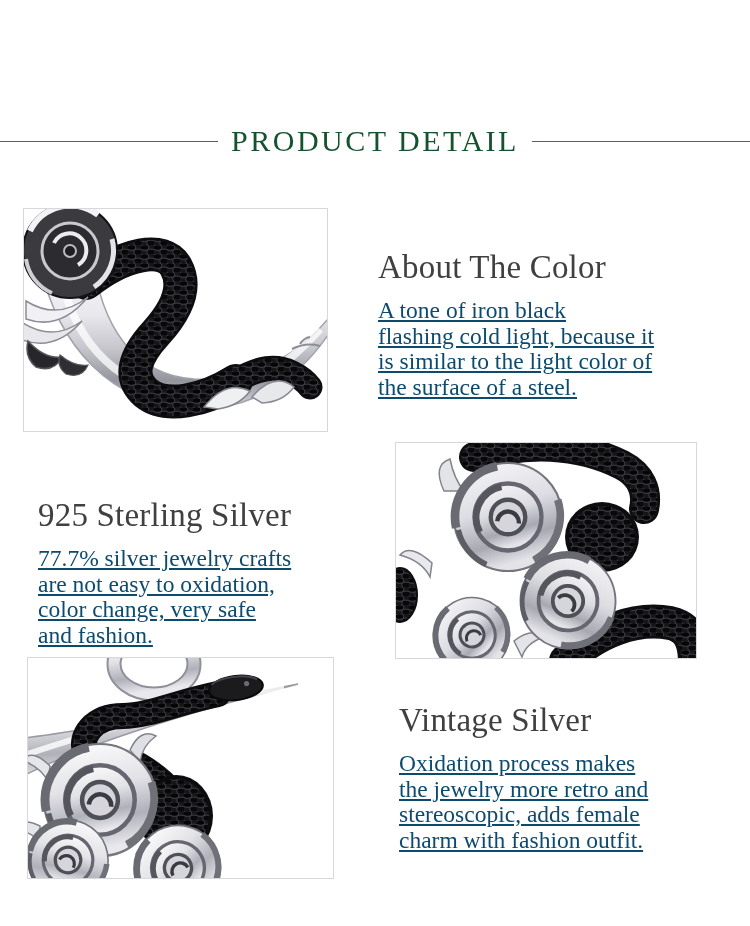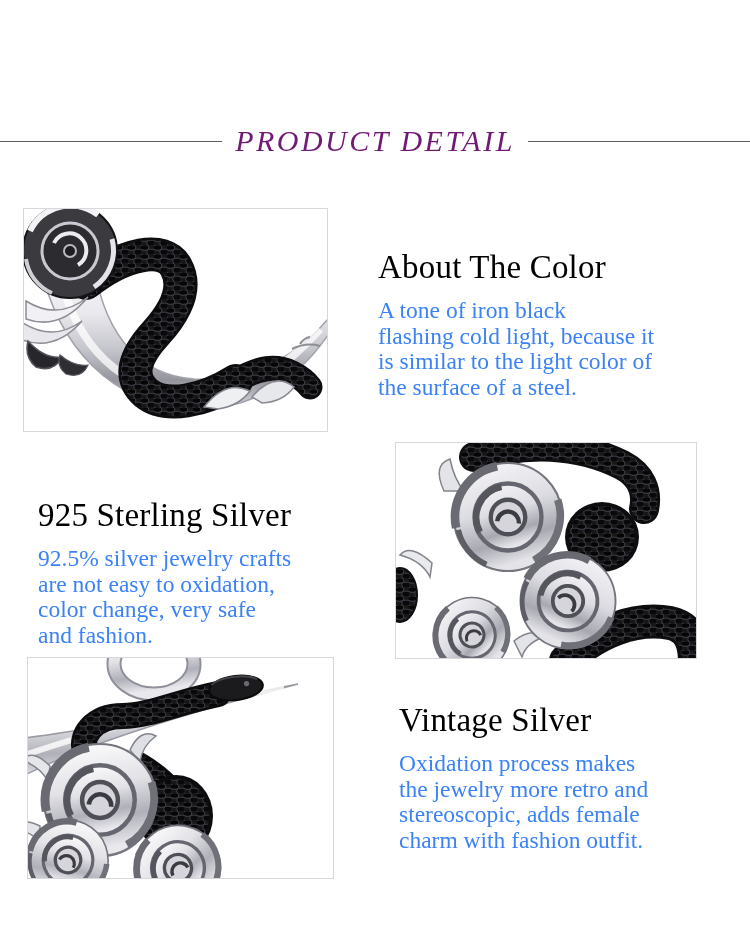--- a/index.html
+++ b/index.html
@@ -12,31 +12,31 @@
     overflow:hidden;
   }
   
   .detail-header{
     position:absolute;left:0;right:0;top:124px;
     display:flex;align-items:center;gap:13px;
   }
   .detail-header .rule{flex:1;height:1px;background:#5d5d66;}
   .detail-header h1{
     margin:0;font-size:30px;font-weight:400;
-    letter-spacing:2.5px;color:#701a75;white-space:nowrap;font-style:italic;
+    letter-spacing:2.5px;color:#14532d;white-space:nowrap;
   }
   
   .txt{position:absolute;width:360px;}
   .txt h2{
     margin:0;font-size:33px;line-height:38px;font-weight:500;
-    color:#000000;letter-spacing:0.2px;
+    color:#404040;letter-spacing:0.2px;
   }
   .txt p{
     margin:12px 0 0;font-size:23.5px;line-height:25.5px;
-    color:#3b82f6;white-space:pre-line;
+    color:#0c4a6e;white-space:pre-line;text-decoration:underline;
   }
   .sec-about{left:378px;top:248px;}
   .sec-sterling{left:38px;top:496px;}
   .sec-vintage{left:399px;top:701px;}
   
   figure.photo{
     position:absolute;margin:0;background:#fff;
     border:1px solid #d8d8dc;box-sizing:border-box;
   }
   figure.photo svg{display:block;width:100%;height:100%;}
@@ -107,21 +107,21 @@
   <section class="txt sec-about">
     <h2>About The Color</h2>
     <p>A tone of iron black
 flashing cold light, because it
 is similar to the light color of
 the surface of a steel.</p>
   </section>
 
   <section class="txt sec-sterling">
     <h2>925 Sterling Silver</h2>
-    <p>92.5% silver jewelry crafts
+    <p>77.7% silver jewelry crafts
 are not easy to oxidation,
 color change, very safe
 and fashion.</p>
   </section>
 
   <figure class="photo photo-2">
     <svg viewBox="0 0 300 215" preserveAspectRatio="none">
       <defs>
         <linearGradient id="g2s" x1="0" y1="0" x2="0.3" y2="1">
           <stop offset="0" stop-color="#fafafc"></stop>

